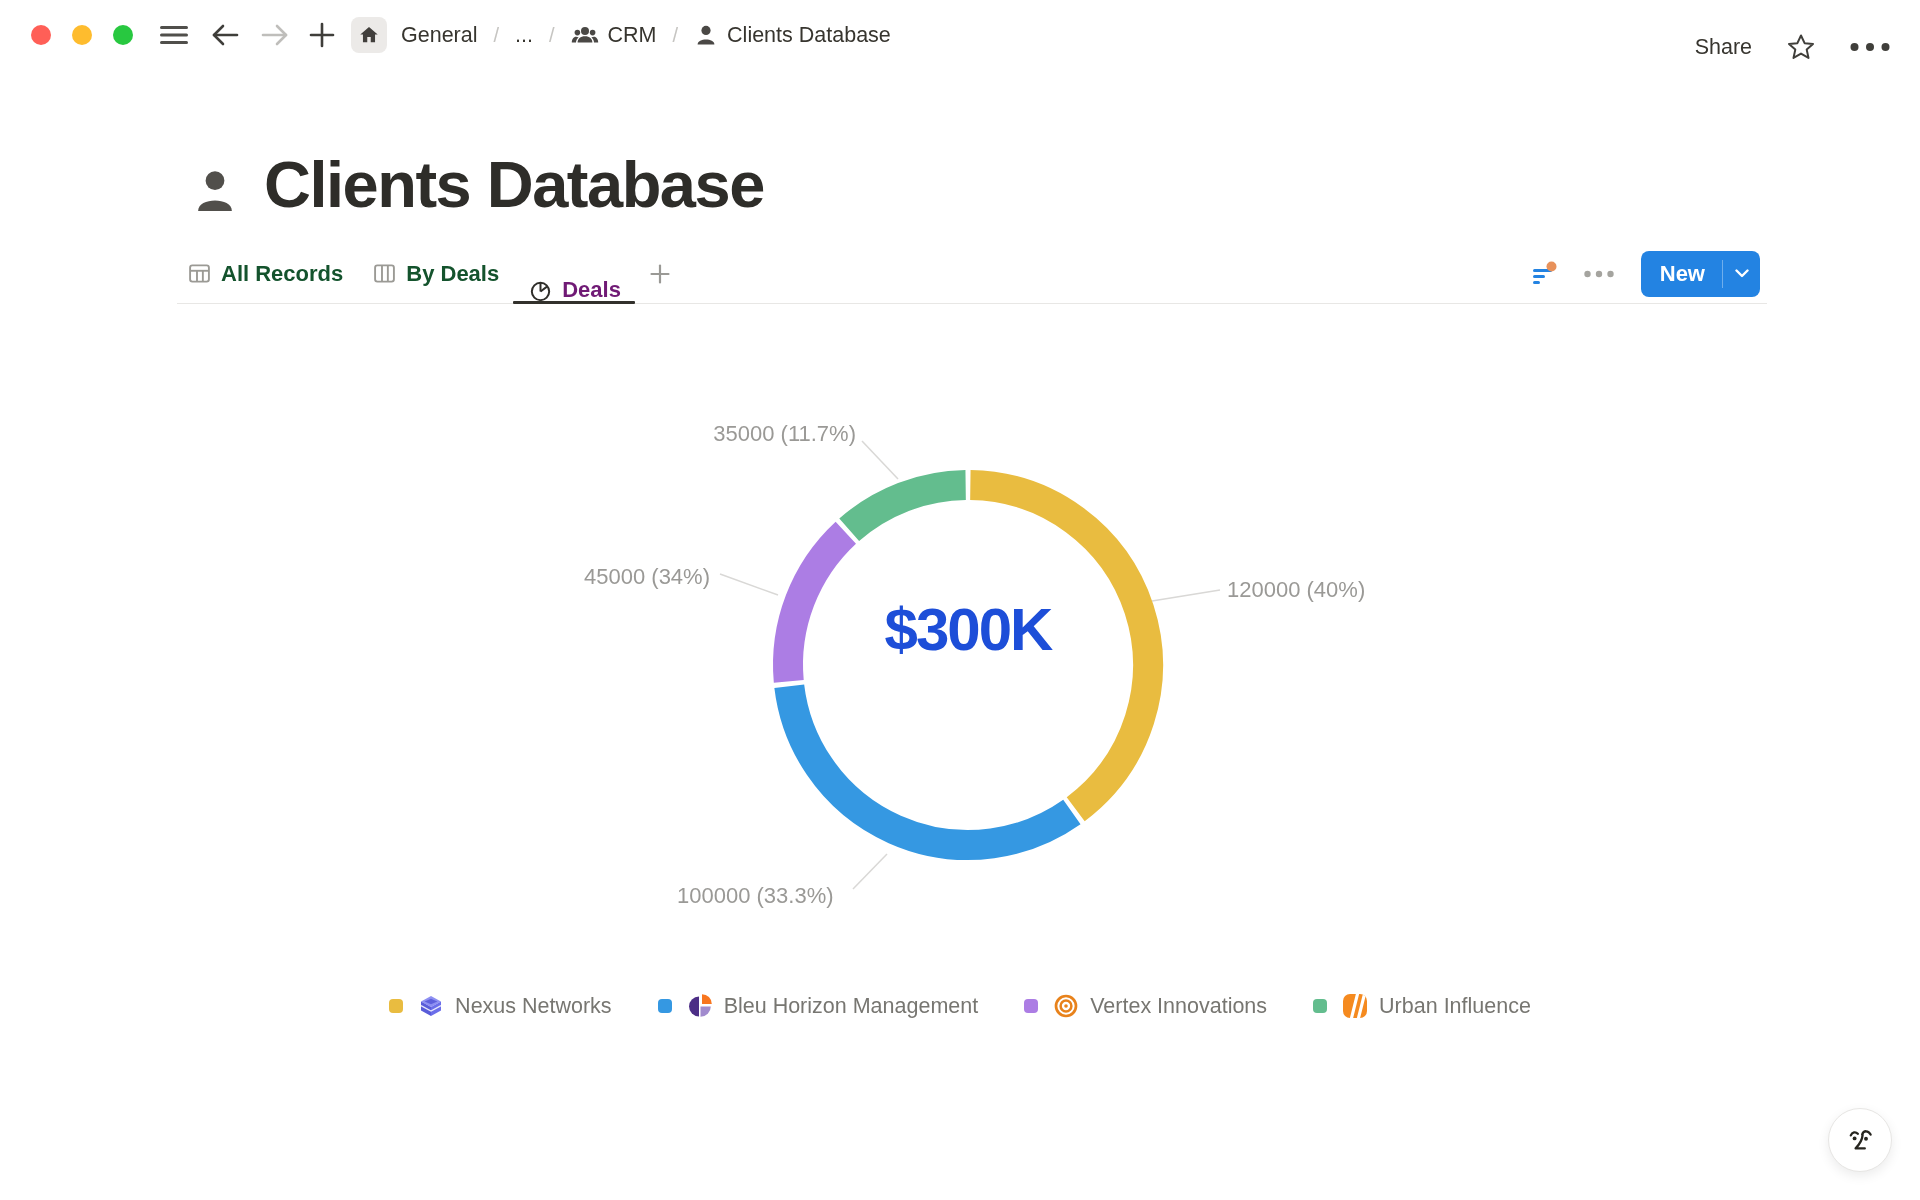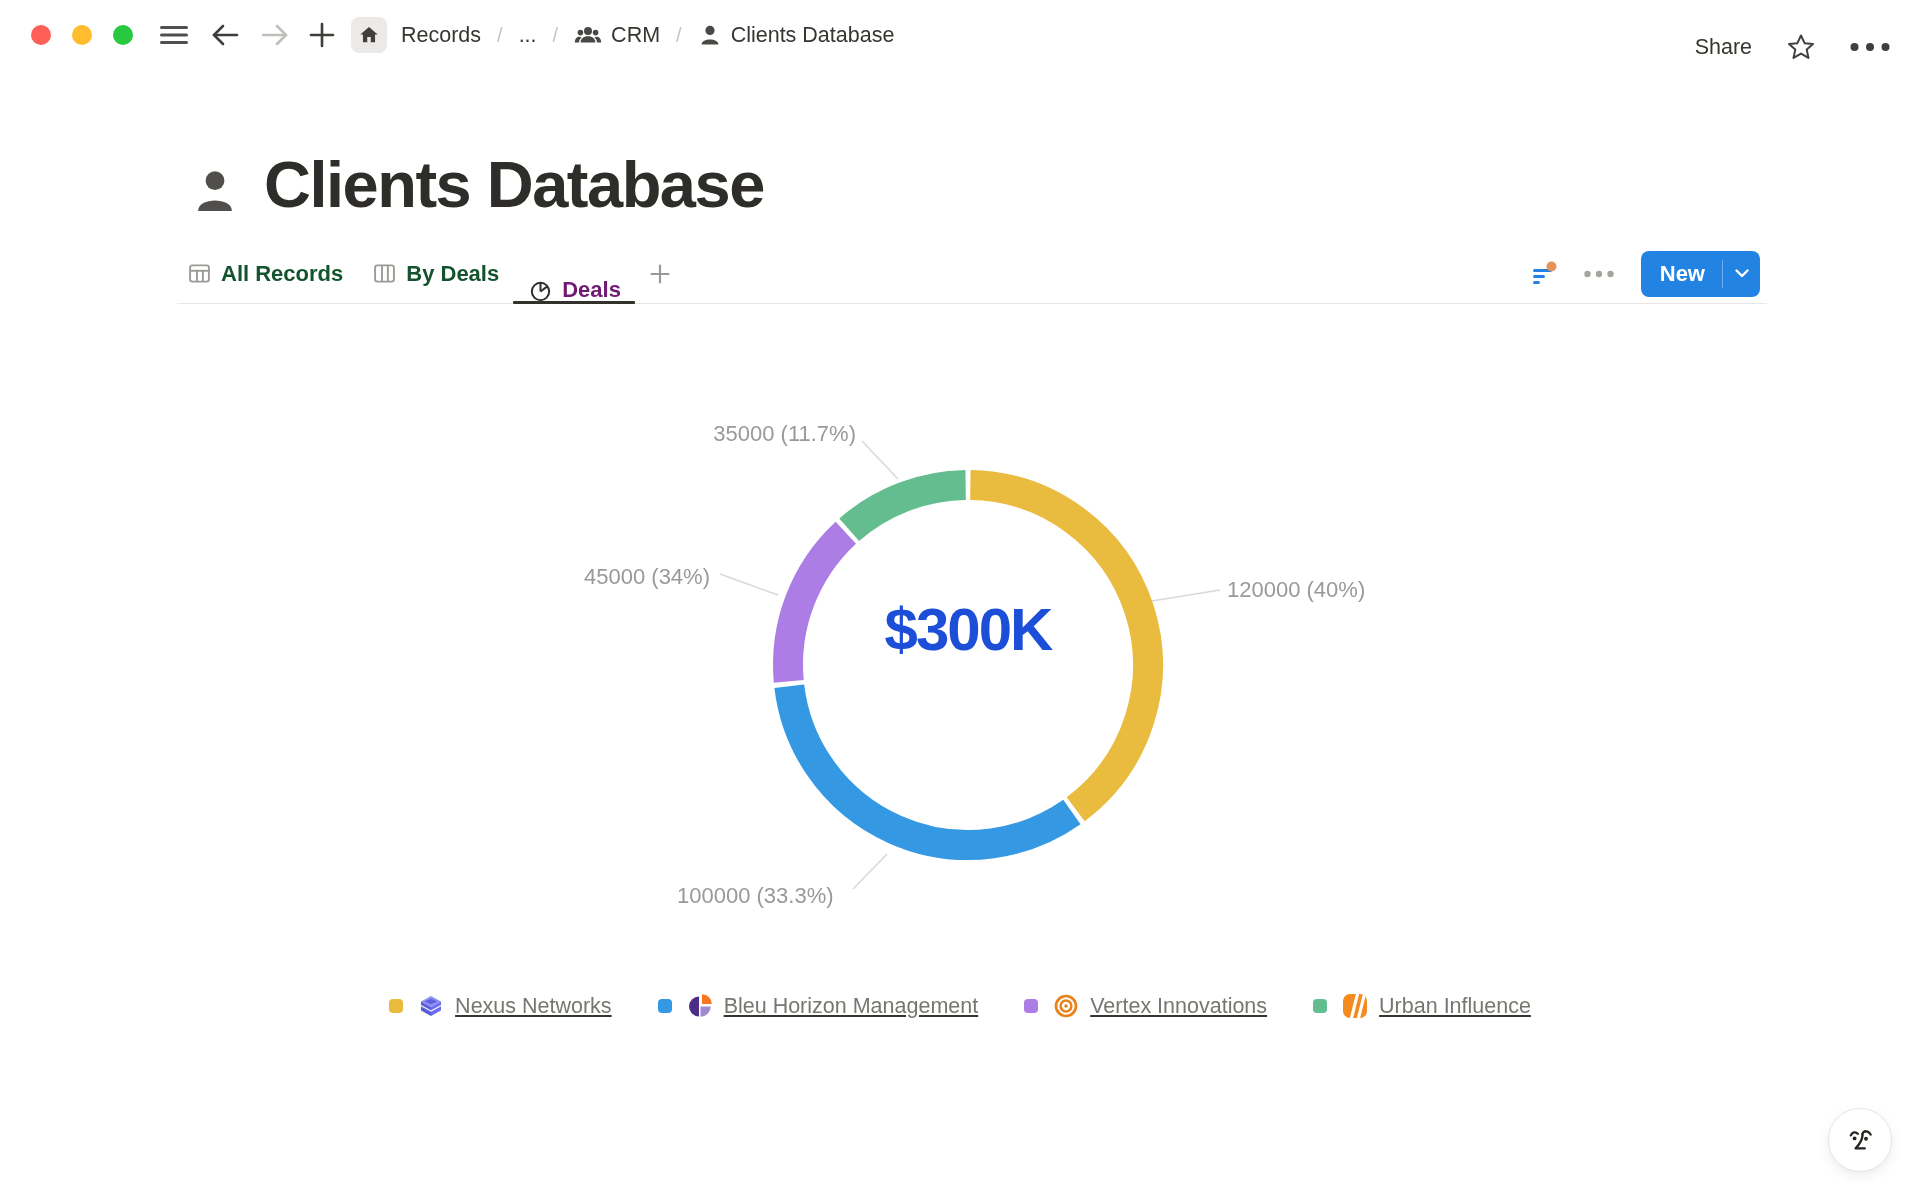--- a/index.html
+++ b/index.html
@@ -52,21 +52,21 @@
   #donut-total { font-size:60px; font-weight:700; letter-spacing:-2px; color:#1d4ed8; line-height:1.02; }
   #donut-subtitle { margin-top:11px; font-size:27px; color:#8d8c88; }
   .slice-label { position:absolute; font-size:22px; color:#9a9996; white-space:nowrap; }
   #label-yellow { left:1227px; top:577px; }
   #label-blue   { left:677px;  top:883px; }
   #label-purple { right:1210px; top:564px; }
   #label-green  { right:1064px; top:421px; }
 
   
   #legend { position:absolute; left:0; top:993px; width:1920px;
-            display:flex; justify-content:center; align-items:center; gap:46px;text-decoration:underline; }
+            display:flex; justify-content:center; align-items:center; gap:46px; }
   .legend-item { display:flex; align-items:center; cursor:default; }
   .swatch { width:14px; height:14px; border-radius:4px; margin-right:15px; }
   .legend-logo { width:26px; height:26px; margin-right:11px; display:flex; align-items:center; }
   .legend-label { font-size:21.5px; color:#777671; white-space:nowrap; }
 
   
   #ai-button { position:absolute; left:1828px; top:1108px; width:64px; height:64px; border-radius:50%;
                background:#fff; border:1px solid #e7e6e4; box-shadow:0 4px 12px rgba(0,0,0,0.08);
                display:flex; align-items:center; justify-content:center; cursor:default; }
 </style>
@@ -108,21 +108,21 @@
       </svg>
   </div>
   <div class="tb-icon" id="home-chip">
     <svg width="22" height="22" viewBox="0 0 24 24">
         <path fill="#413f3c" d="M12 3.2 L21.5 11.4 L18.6 11.4 L18.6 20 L13.9 20 L13.9 14.2 L10.1 14.2 L10.1 20 L5.4 20 L5.4 11.4 L2.5 11.4 Z"></path>
       </svg>
   </div>
 
   <div class="crumbs">
     <span class="crumb">
-        <span>Records</span>
+        <span>General</span>
       </span>
     <span class="crumb-sep">/</span>
     <span class="crumb">
         <span>...</span>
       </span>
     <span class="crumb-sep">/</span>
     <span class="crumb">
       <svg width="28" height="24" viewBox="0 0 28 24">
           <g fill="#4a4845">
             <circle cx="14" cy="8" r="4"></circle>

